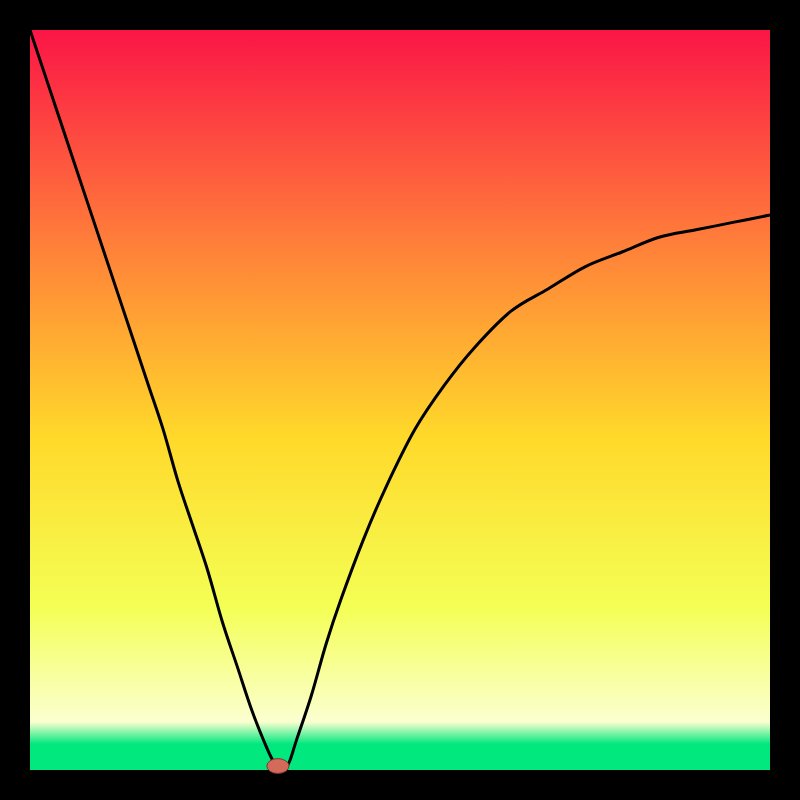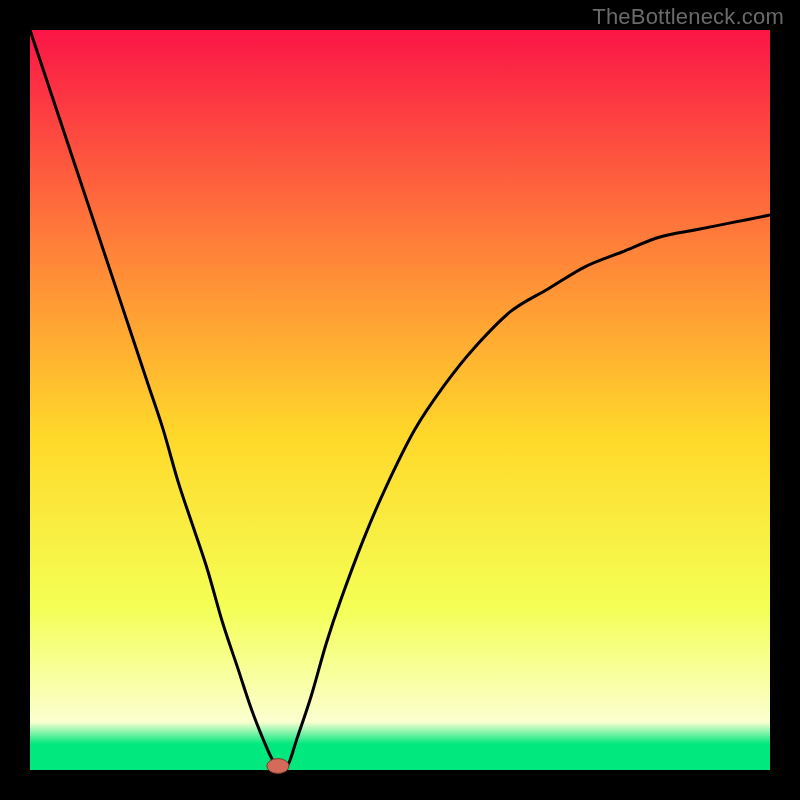--- a/index.html
+++ b/index.html
@@ -47,15 +47,14 @@
           <stop offset="93.5%" stop-color="#fbffd0"></stop>
           <stop offset="96.5%" stop-color="#00e87e"></stop>
           <stop offset="100%" stop-color="#00e87e"></stop>
         </linearGradient>
   </defs>
   <rect id="plot-rect" x="30" y="30" width="740" height="740" fill="url(#bg-grad)"></rect>
   <path id="curve-path" fill="none" stroke-width="3" d="M 30 30 C 32.46666666666667 37.400000000000006, 39.86666666666666 59.60000000000004, 44.8 74.40000000000003 C 49.733333333333334 89.20000000000003, 54.666666666666664 104, 59.6 118.8 C 64.53333333333333 133.6, 69.46666666666667 148.40000000000003, 74.4 163.20000000000005 C 79.33333333333334 178.00000000000006, 84.26666666666667 192.8, 89.2 207.6 C 94.13333333333334 222.39999999999998, 99.06666666666666 237.20000000000005, 104 252.00000000000003 C 108.93333333333334 266.8, 113.86666666666666 281.59999999999997, 118.8 296.4 C 123.73333333333333 311.2, 128.66666666666669 326, 133.60000000000002 340.8 C 138.53333333333336 355.6, 143.46666666666667 370.4, 148.4 385.2 C 153.33333333333334 400, 158.26666666666665 413.5666666666667, 163.2 429.6 C 168.13333333333333 445.6333333333333, 173.06666666666666 465.3666666666667, 178 481.4 C 182.93333333333334 497.4333333333333, 187.86666666666667 510.99999999999994, 192.8 525.8 C 197.73333333333335 540.5999999999999, 202.66666666666666 554.1666666666666, 207.6 570.1999999999999 C 212.53333333333333 586.2333333333332, 217.46666666666667 605.9666666666667, 222.4 622 C 227.33333333333334 638.0333333333333, 232.26666666666668 651.5999999999999, 237.20000000000002 666.4 C 242.13333333333335 681.2, 247.06666666666666 697.2333333333333, 252 710.8000000000001 C 256.93333333333334 724.3666666666668, 263.1 739.1666666666666, 266.8 747.8 C 270.5 756.4333333333333, 271.73333333333335 758.9, 274.20000000000005 762.6 C 276.66666666666674 766.3000000000001, 279.1333333333334 770, 281.6 770 C 284.06666666666666 770, 286.53333333333336 767.5333333333333, 289 762.6 C 291.46666666666664 757.6666666666667, 292.7 751.5, 296.4 740.4 C 300.09999999999997 729.3, 306.26666666666665 712.0333333333333, 311.2 696 C 316.1333333333333 679.9666666666667, 321.06666666666666 660.2333333333332, 326 644.1999999999999 C 330.93333333333334 628.1666666666666, 334.6333333333333 617.0666666666667, 340.8 599.8000000000001 C 346.9666666666667 582.5333333333334, 355.6 559.0999999999999, 363 540.5999999999999 C 370.4 522.0999999999999, 376.56666666666666 507.3, 385.2 488.8 C 393.8333333333333 470.3, 404.93333333333334 446.8666666666667, 414.8 429.6 C 424.6666666666667 412.33333333333337, 434.53333333333336 398.76666666666665, 444.40000000000003 385.2 C 454.2666666666667 371.6333333333333, 462.9 360.53333333333336, 474 348.20000000000005 C 485.1 335.86666666666673, 498.6666666666667 321.06666666666666, 511 311.2 C 523.3333333333334 301.3333333333333, 535.6666666666666 296.4, 548 289 C 560.3333333333334 281.6, 572.6666666666666 272.96666666666664, 585 266.79999999999995 C 597.3333333333334 260.63333333333327, 609.6666666666666 256.93333333333334, 622 252.00000000000003 C 634.3333333333334 247.06666666666672, 646.6666666666666 240.90000000000003, 659 237.20000000000002 C 671.3333333333334 233.5, 683.6666666666666 232.26666666666668, 696 229.8 C 708.3333333333334 227.33333333333334, 720.6666666666666 224.86666666666667, 733 222.4 C 745.3333333333334 219.93333333333334, 763.8333333333334 216.23333333333335, 770 215" stroke="#000000"></path>
   <ellipse id="marker-dot" cx="277.9" cy="766" rx="11.1" ry="7.4" fill="#d36a5a" stroke="#7c3a30" stroke-width="1"></ellipse>
 </svg>
 
-<div class="watermark">TheBottleneck.com</div>
 
 </div>
 
 </body></html>

